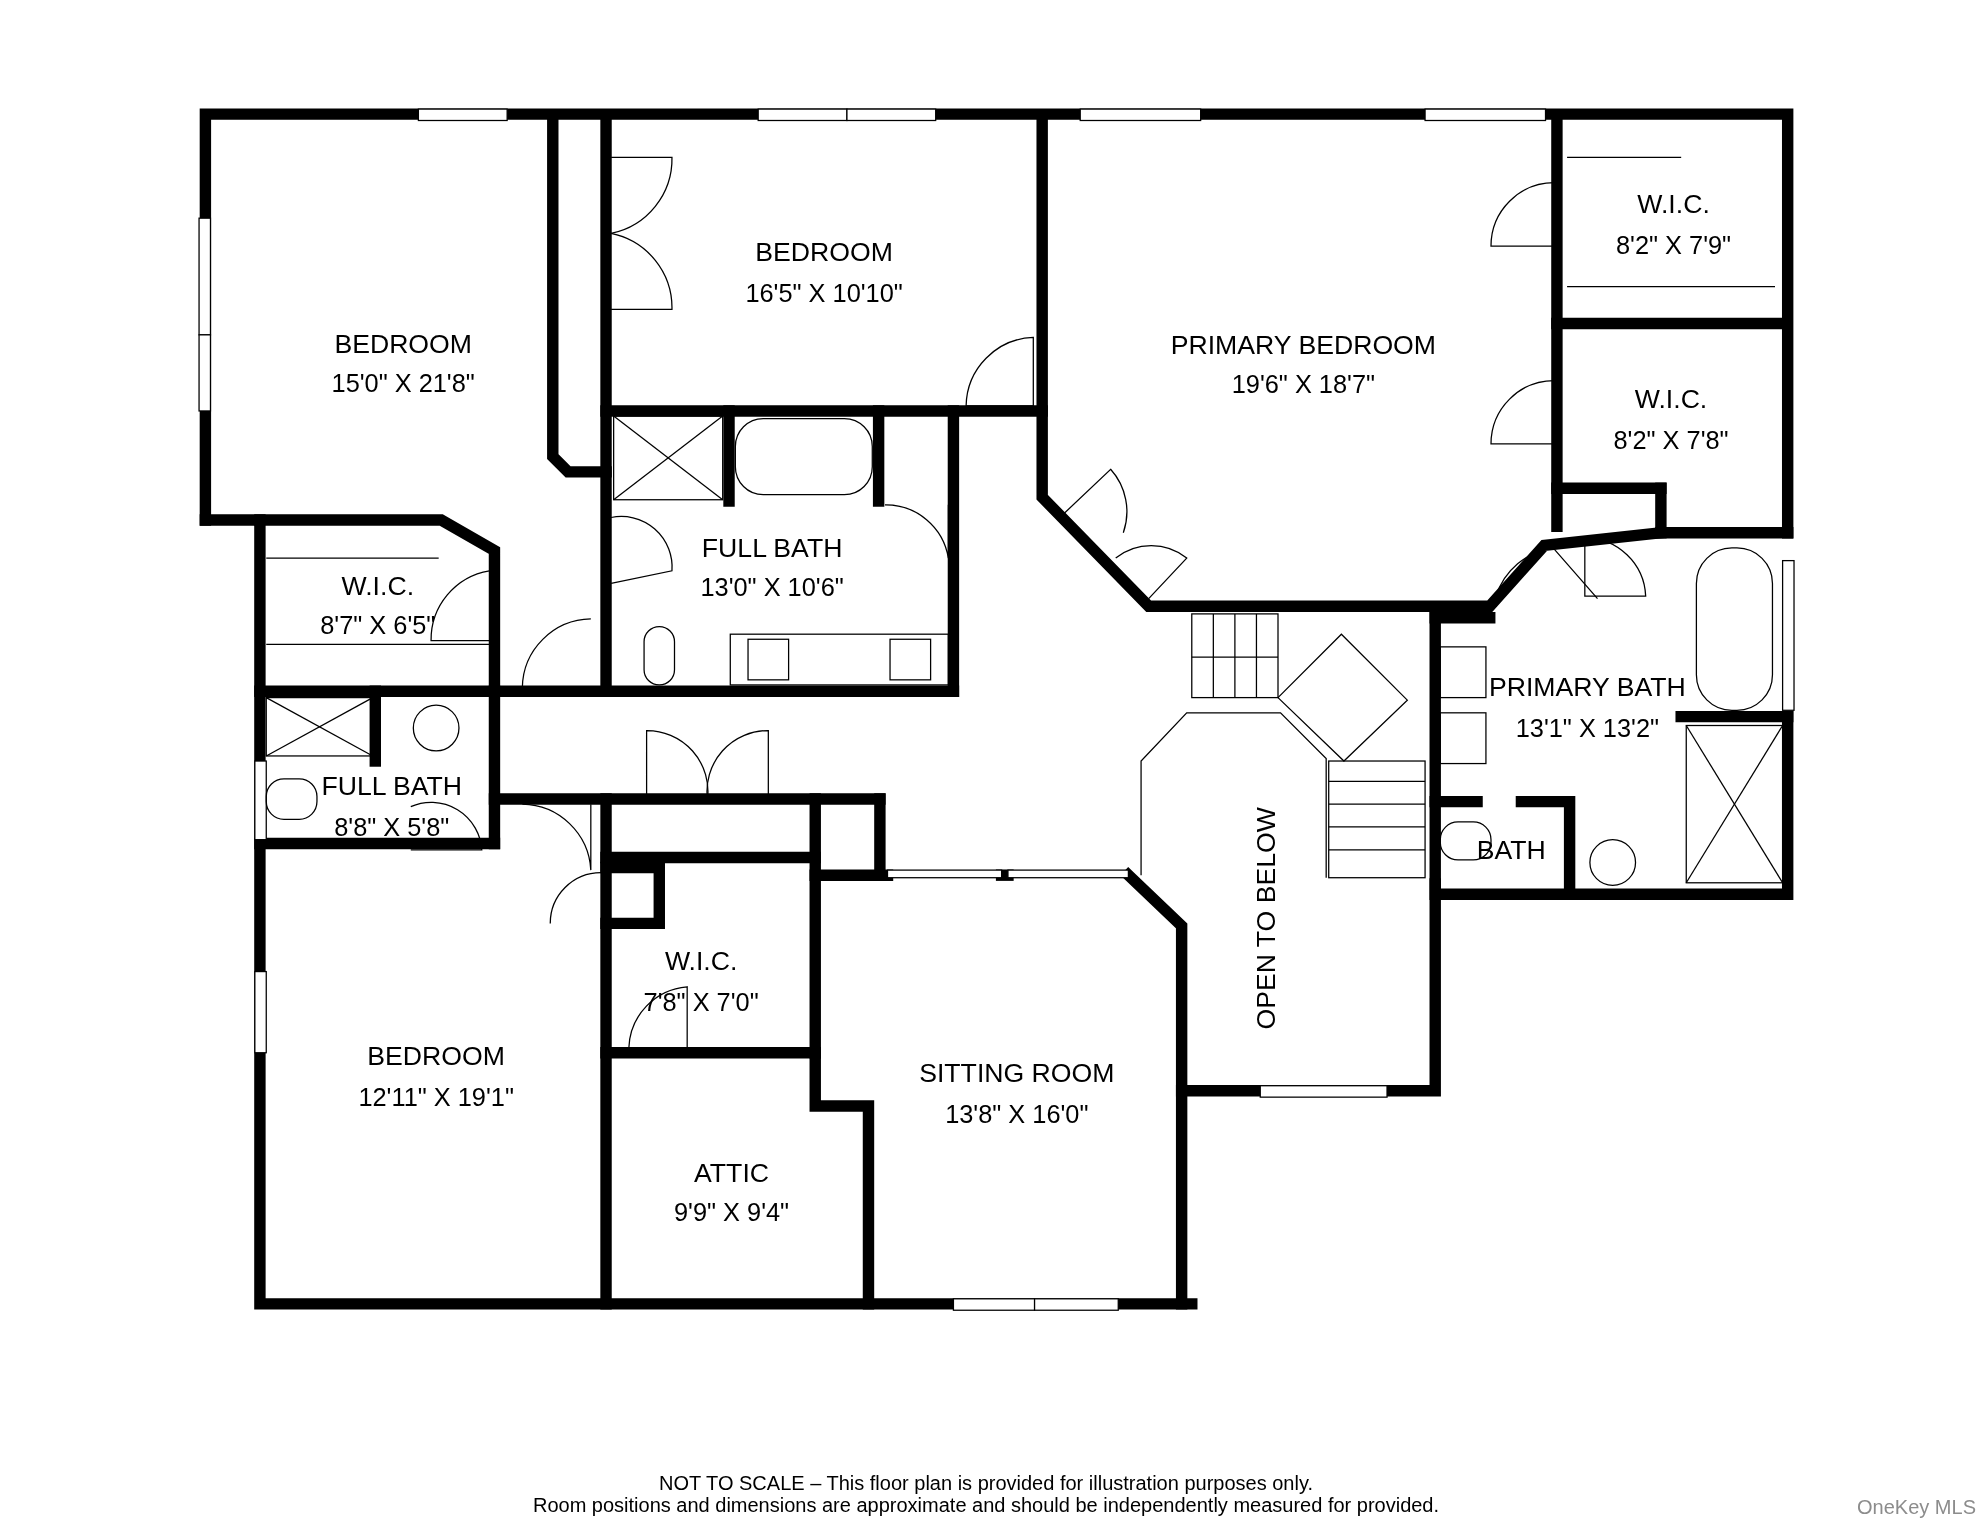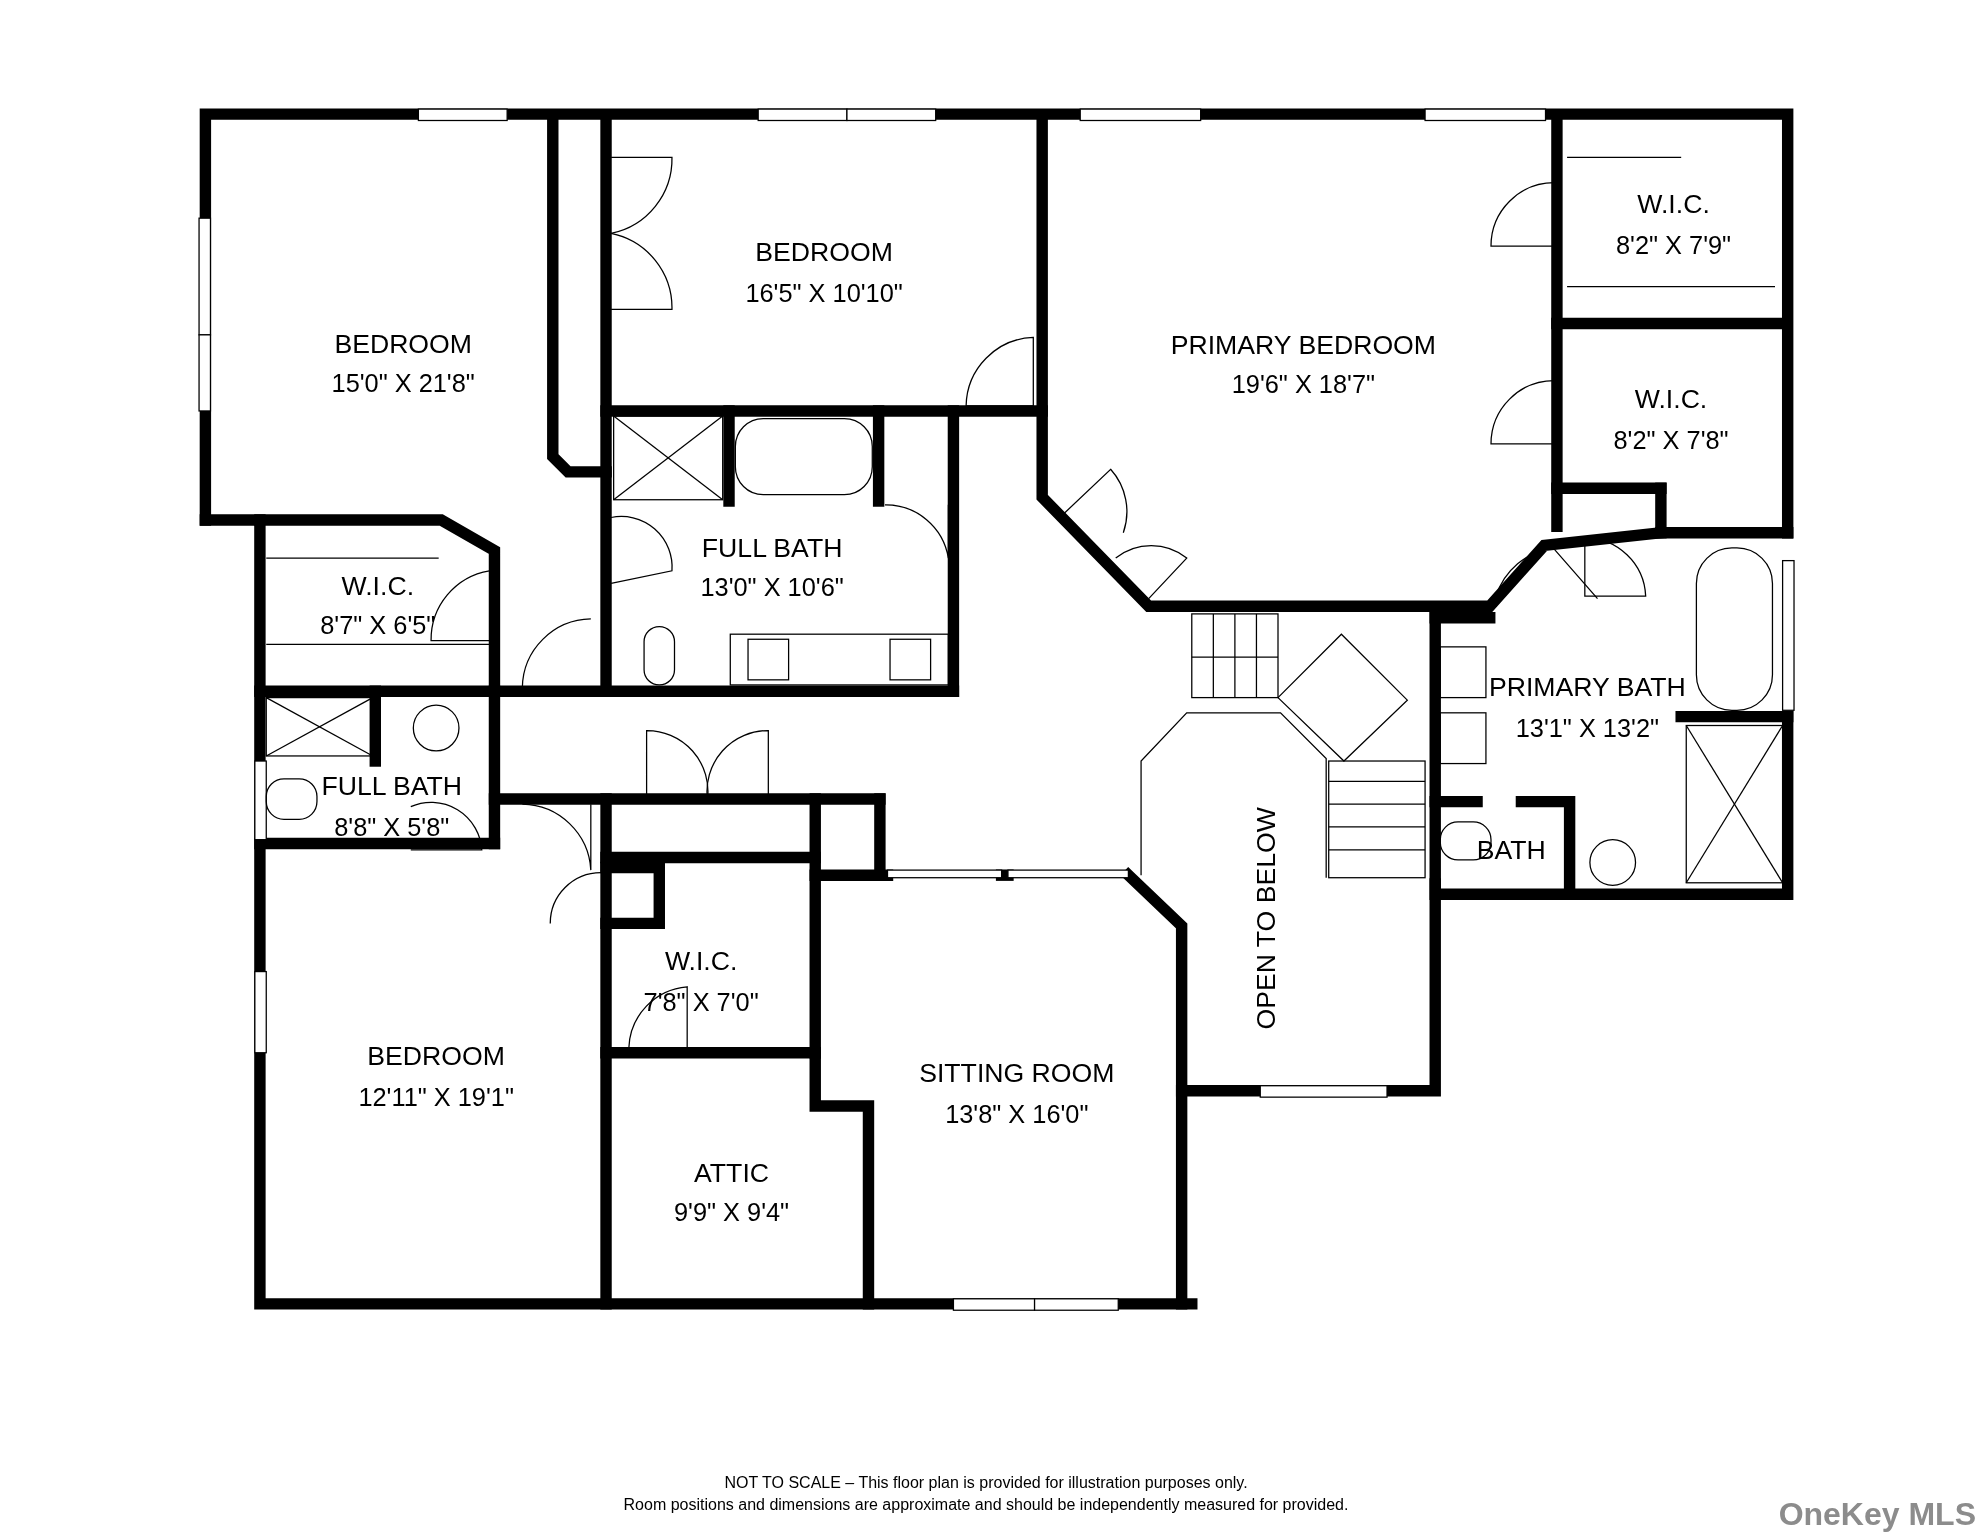--- a/index.html
+++ b/index.html
@@ -4,24 +4,24 @@
 <style>
   html, body { margin: 0; padding: 0; background: #ffffff; }
   body { width: 1988px; height: 1536px; position: relative; overflow: hidden; font-family: "Liberation Sans", sans-serif; }
   #plan { position: absolute; left: 0; top: 0; width: 1988px; height: 1536px; }
   .wall { fill: none; stroke: #000; stroke-width: 9; stroke-linejoin: miter; stroke-linecap: square; }
   .thin { fill: none; stroke: #000; stroke-width: 1; }
   .win { fill: #fff; stroke: #000; stroke-width: 1; }
   .room-name, .room-dim { font-family: "Liberation Sans", sans-serif; fill: #000; text-anchor: middle; }
   .room-name { font-size: 21px; }
   .room-dim { font-size: 20px; }
-  .disclaimer { position: absolute; left: 0; width: 1972px; text-align: center; font-size: 16px; color: #000; line-height: 22px; }
+  .disclaimer { position: absolute; left: 0; width: 1972px; text-align: center; font-size: 20px; color: #000; line-height: 22px; }
   .disclaimer.l1 { top: 1472px; }
   .disclaimer.l2 { top: 1494px; }
-  .watermark { position: absolute; right: 12px; top: 1496px; font-size: 32px; color: #8c8c8c; font-weight: bold; }
+  .watermark { position: absolute; right: 12px; top: 1496px; font-size: 20px; color: #8c8c8c; }
 </style>
 </head>
 <body>
 
 <svg id="plan" viewBox="0 0 1568 1211" preserveAspectRatio="none" xmlns="http://www.w3.org/2000/svg">
 
   <g>
 
     <polyline class="wall" points="162,410 162,90 1410,90 1410,420"></polyline>
 

